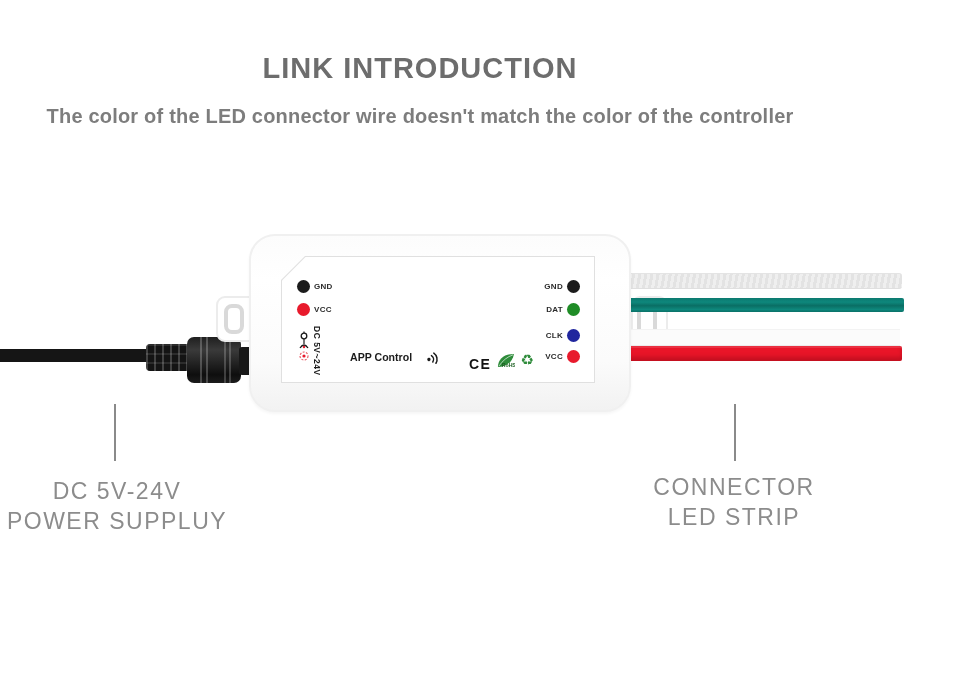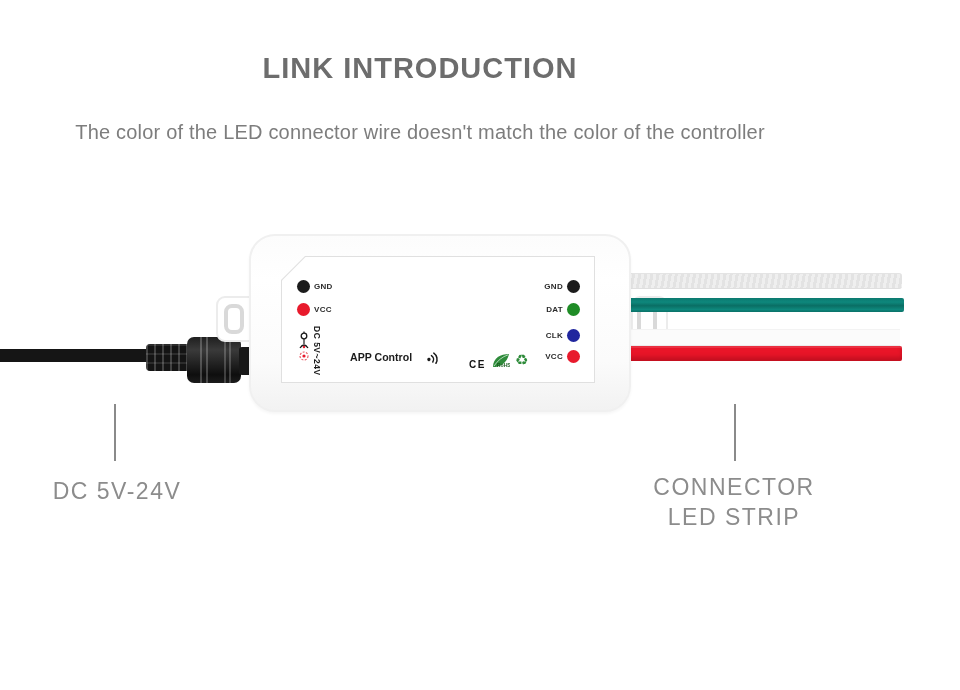--- a/index.html
+++ b/index.html
@@ -5,21 +5,21 @@
   html,body { margin:0; padding:0; background:#fff; }
   .page {
     position:relative; width:960px; height:616px; background:#ffffff;
     font-family:"Liberation Sans", sans-serif; overflow:hidden;
   }
 
   
   .hdr { position:absolute; left:0; top:52px; width:840px; text-align:center; }
   .title { margin:0; font-size:29px; font-weight:700; color:#6d6d6d; letter-spacing:1px; }
   .sub { margin:0; font-size:20px; color:#7d7d7d; line-height:30px; letter-spacing:0.2px; }
-  .sub.first { margin-top:32px; }
+  .sub.first { margin-top:16px;font-weight:bold; }
 
   
   .cable { position:absolute; left:0; top:349px; width:152px; height:13px; background:#151515; }
   .strain {
     position:absolute; left:146px; top:344px; width:44px; height:27px; border-radius:4px;
     background-color:#141414;
     background-image:
       repeating-linear-gradient(90deg, rgba(255,255,255,0.20) 0 2px, transparent 2px 8px),
       repeating-linear-gradient(180deg, rgba(255,255,255,0.10) 0 2px, transparent 2px 9px);
   }
@@ -106,21 +106,21 @@
   .dctext {
     left:31px; top:70px; writing-mode:vertical-rl; font-size:8.5px; font-weight:700;
     color:#1c1c1c; letter-spacing:0.5px;
   }
 
   .approw { left:69px; top:95px; display:flex; align-items:flex-start; gap:8px; height:18px; }
   .applabel { font-size:11.5px; font-weight:700; color:#1b1b1b; transform:scaleX(0.92); transform-origin:left center; white-space:nowrap; }
   .wifi svg { display:block; transform:rotate(-12deg); }
 
   .certrow { left:188px; top:94px; display:flex; align-items:center; gap:5px; height:20px; }
-  .ce { font-size:10px; font-weight:600; color:#141414; letter-spacing:1.5px;margin-top:8px; }
+  .ce { font-size:14px; font-weight:600; color:#141414; letter-spacing:1.5px;margin-top:8px; }
   .leaf svg { display:block; }
   .recycle { font-size:15px; line-height:1; color:#2e8b3a; font-family:"DejaVu Sans", sans-serif; }
 
   
   .pointer { position:absolute; width:2px; background:#8a8a8a; }
   .pointer-left  { left:114px; top:404px; height:57px; }
   .pointer-right { left:734px; top:404px; height:57px; }
 
   .caption { position:absolute; text-align:center; color:#8c8c8c; font-size:23px; line-height:30px; letter-spacing:1.5px; }
   .caption-left  { left:0;     top:476px; width:234px; }
@@ -222,20 +222,21 @@
         </div>
 
       </div>
     </div>
 
     <div class="pointer pointer-left"></div>
     <div class="pointer pointer-right"></div>
 
     <div class="caption caption-left">
       <div>DC 5V-24V</div>
+      <div>POWER SUPPLUY</div>
     </div>
     <div class="caption caption-right">
       <div>CONNECTOR</div>
       <div>LED STRIP</div>
     </div>
 
   </div>
 </div>
 
 </body></html>

